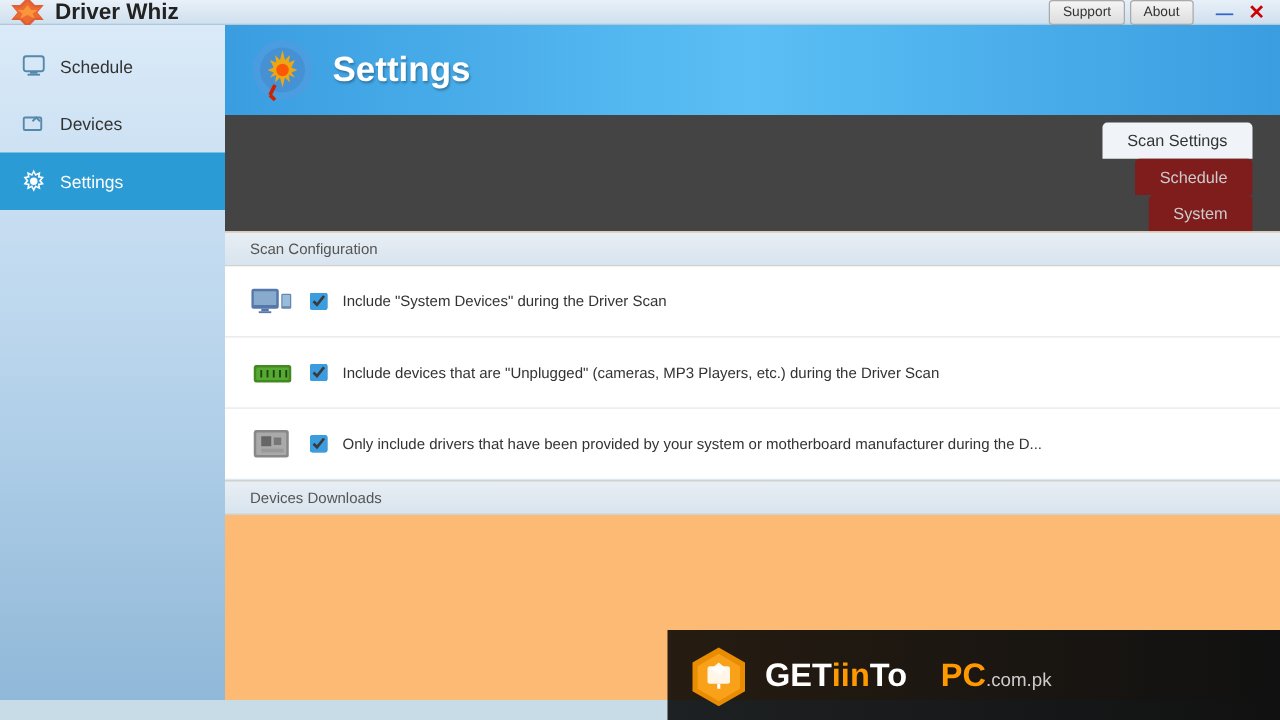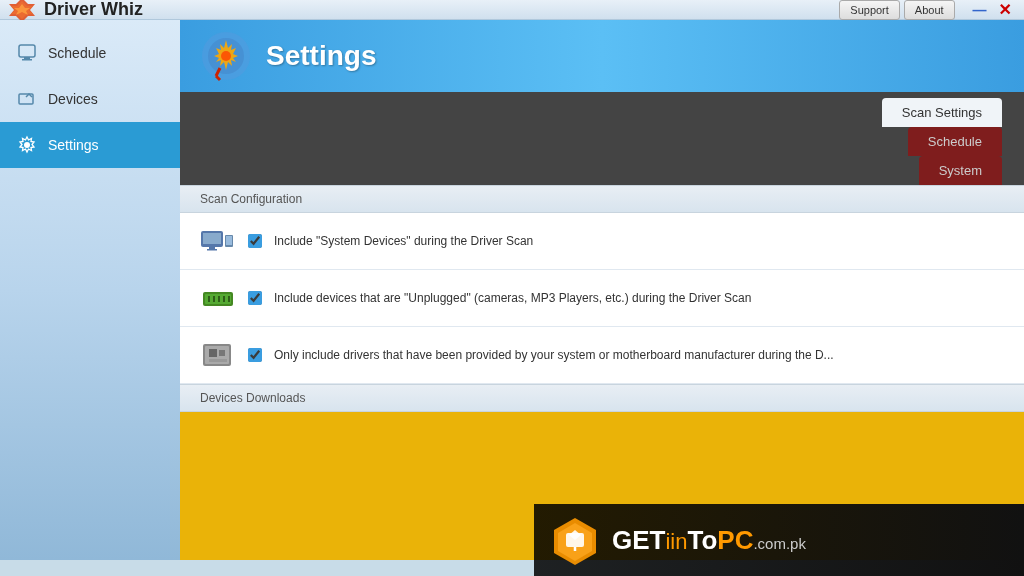--- a/index.html
+++ b/index.html
@@ -153,21 +153,21 @@
       margin-right: 2px;
     }
     .tab.active {
       background: #f0f4f8;
       color: #333;
     }
 
     
     .settings-content {
       flex: 1;
-      background: #eab308;
+      background: #fdba74;
       padding: 0;
       overflow-y: auto;
     }
     .section-header {
       background: linear-gradient(to bottom, #e8eef4, #d8e4ee);
       padding: 6px 20px;
       font-size: 12px;
       color: #555;
       border-top: 1px solid #c8d4de;
       border-bottom: 1px solid #c8d4de;
@@ -364,15 +364,15 @@
 <div class="watermark-banner" style="position:absolute; bottom:0; right:0;">
 
   <svg class="watermark-icon" viewBox="0 0 50 50">
     <polygon points="25,3 46,15 46,38 25,50 4,38 4,15" fill="#f90" opacity="0.9"></polygon>
     <polygon points="25,8 42,18 42,36 25,46 8,36 8,18" fill="#ffaa22" opacity="0.7"></polygon>
     <rect x="16" y="18" width="18" height="14" rx="2" fill="white" opacity="0.9"></rect>
     <polygon points="25,15 31,20 25,25 19,20" fill="white" opacity="0.9"></polygon>
     <line x1="25" y1="32" x2="25" y2="36" stroke="white" stroke-width="2.5"></line>
   </svg>
   <div>
-    <span style="font-size:26px;font-weight:900;color:white;text-align:center;">GET</span><span style="font-size:22px;font-weight:400;color:#f90;">iin</span><span style="font-size:26px;font-weight:900;color:white;">To</span><span style="font-size:26px;font-weight:900;color:#f90;">PC</span><span class="watermark-domain">.com.pk</span>
+    <span style="font-size:26px;font-weight:900;color:white;text-align:center;">GET</span><span style="font-size:26px;font-weight:700;color:#f90;">iin</span><span style="font-size:26px;font-weight:900;color:white;">To</span><span style="font-size:26px;font-weight:900;color:#f90;margin-left:27px;">PC</span><span class="watermark-domain">.com.pk</span>
   </div>
 </div>
 
 </body></html>

